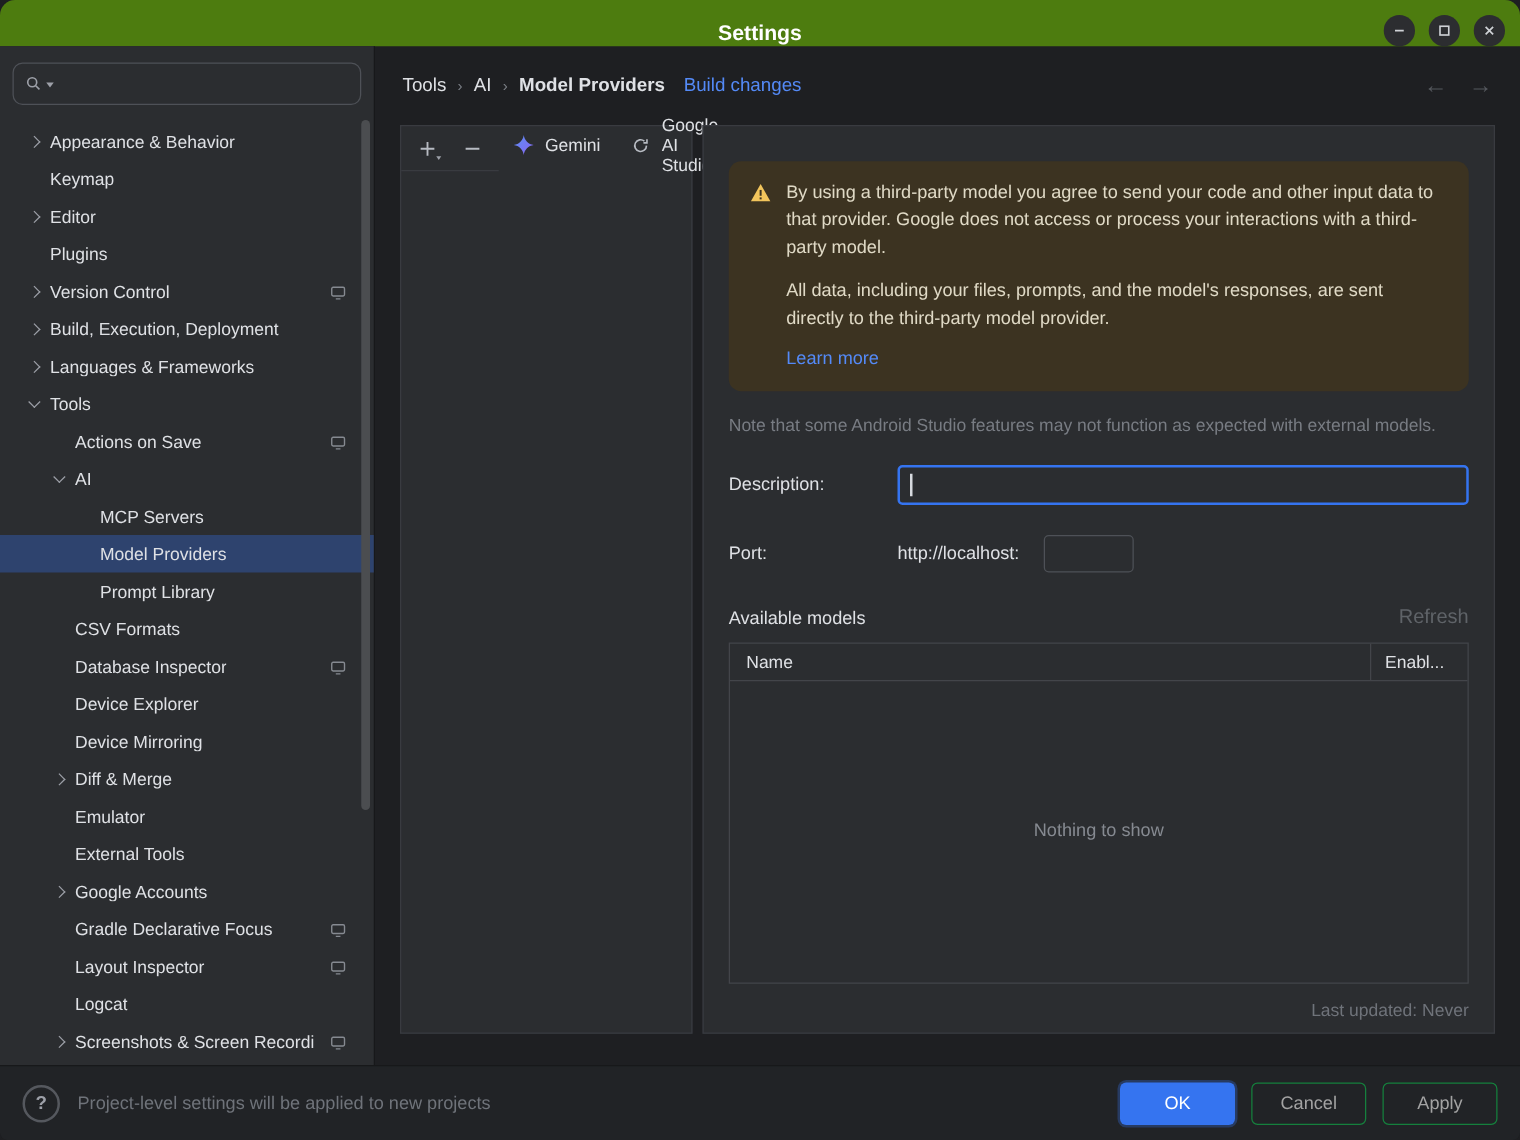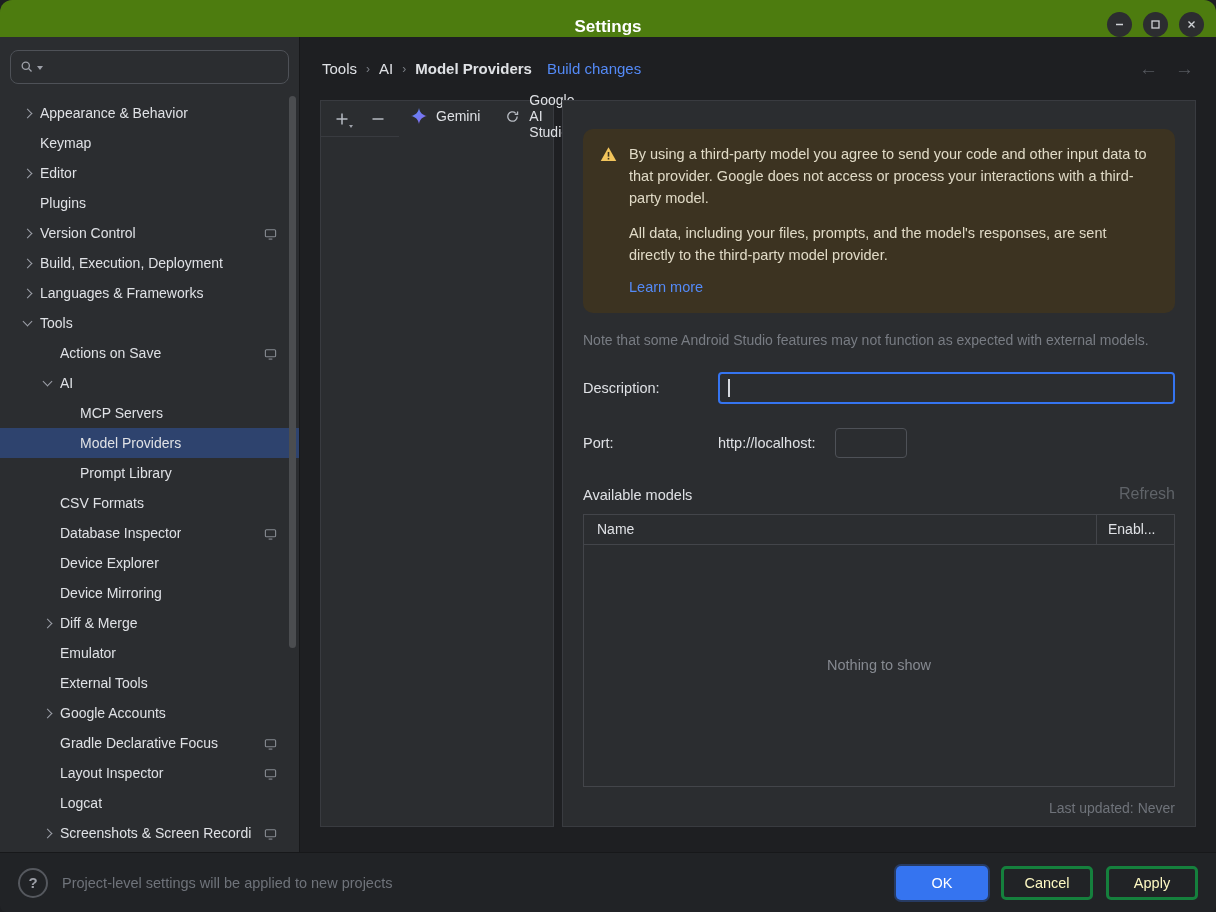--- a/index.html
+++ b/index.html
@@ -83,21 +83,21 @@
   .tbody { flex:1; display:flex; align-items:center; justify-content:center; color:#868a91; font-size:14.5px; }
   .last-updated { margin-top:13px; text-align:right; color:#6f737a; font-size:14px; }
 
   
   .footer { height:60px; flex:0 0 auto; background:#212326; border-top:1px solid #17181a; display:flex; align-items:center; padding:0 18px; }
   .help-circle { width:30px; height:30px; border-radius:50%; border:2px solid #55585e; color:#9da0a8; display:flex; align-items:center; justify-content:center; font-size:15px; font-weight:bold; flex:0 0 auto; }
   .footer-status { margin-left:14px; color:#6f737a; font-size:14.5px; }
   .footer-buttons { margin-left:auto; display:flex; gap:13px; }
   .btn { height:34px; min-width:92px; border-radius:5px; display:flex; align-items:center; justify-content:center; font-size:14.5px; padding:0 20px; cursor:default; }
   .btn-primary { background:#3574f0; color:#ffffff; box-shadow:0 0 0 2px rgba(53,116,240,0.30); }
-  .btn-secondary { background:transparent; border:3px solid #15803d; color:#fef9c3; }
+  .btn-secondary { background:transparent; border:1px solid #15803d; color:#a3a3a3; }
 </style>
 </head>
 <body>
 
 <div class="window">
 
   <div class="titlebar">
     <div class="title">Settings</div>
     <div class="win-controls">
       <div class="win-btn">

